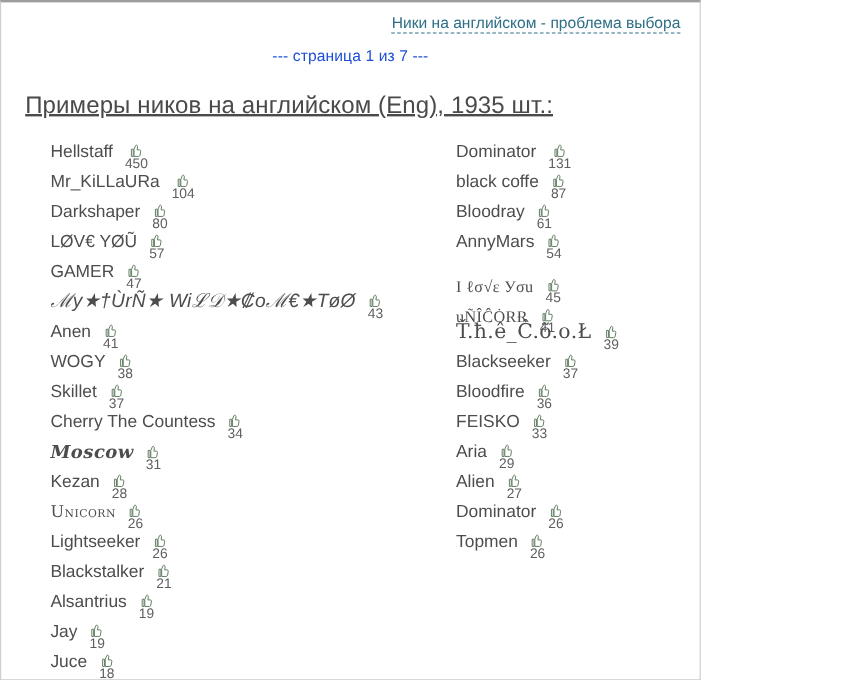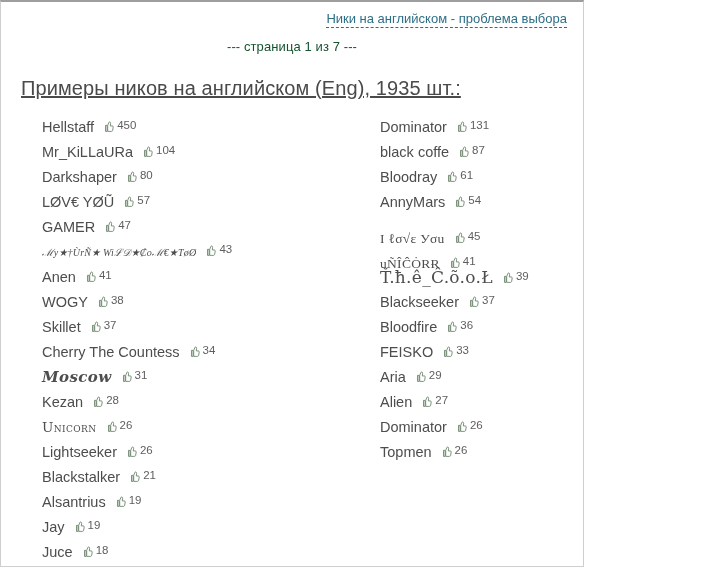--- a/index.html
+++ b/index.html
@@ -42,21 +42,21 @@
     padding-bottom: 1px;
     line-height: 15px;
     cursor: pointer;
     white-space: nowrap;
   }
 
   
   .page-counter {
     text-align: center;
     font-size: 13px;
-    color: #14532d;
+    color: #1d4ed8;
     margin-top: 11px;
     letter-spacing: 0.1px;
   }
 
   
   .page-title {
     margin: 22px 0 0 6px;
     font-size: 20px;
     font-weight: 400;
     color: #4a4a4a;
@@ -82,23 +82,23 @@
     height: 25px;
     white-space: nowrap;
   }
   .nick-name {
     font-size: 14.5px;
     color: #4d4d4d;
     line-height: 18px;
   }
   
   .nick-name.script {
-    font-family: Liberation Serif, serif;
+    font-family: Liberation Sans, sans-serif;
     font-style: italic;
-    font-size: 10px;
+    font-size: 16px;
     letter-spacing: 0.2px;
   }
   .nick-name.serif-bold-italic {
     font-family: "DejaVu Serif", "Liberation Serif", serif;
     font-style: italic;
     font-weight: bold;
     font-size: 15px;
     letter-spacing: 0.4px;
   }
   .nick-name.smallcaps {
@@ -116,20 +116,21 @@
   .nick-name.mono-ish {
     font-family: "DejaVu Serif", "Liberation Serif", serif;
     font-size: 17px;
     letter-spacing: 0.3px;
   }
 
   .like-group {
     display: inline-flex;
     align-items: center;
     margin-left: 8px;
+    flex-direction: column;
   }
   .thumb-icon {
     display: inline-block;
     width: 13px;
     height: 13px;
     flex: 0 0 13px;
     position: relative;
     top: 1px;
   }
   .thumb-icon svg { display: block; }

